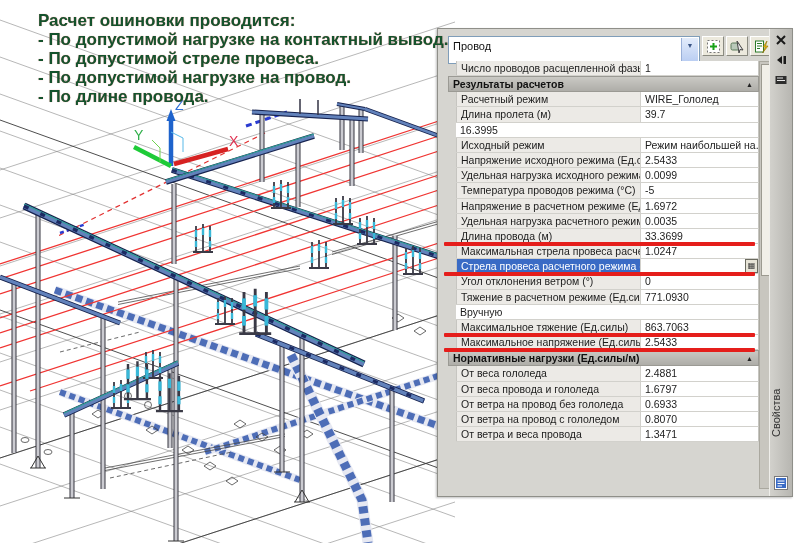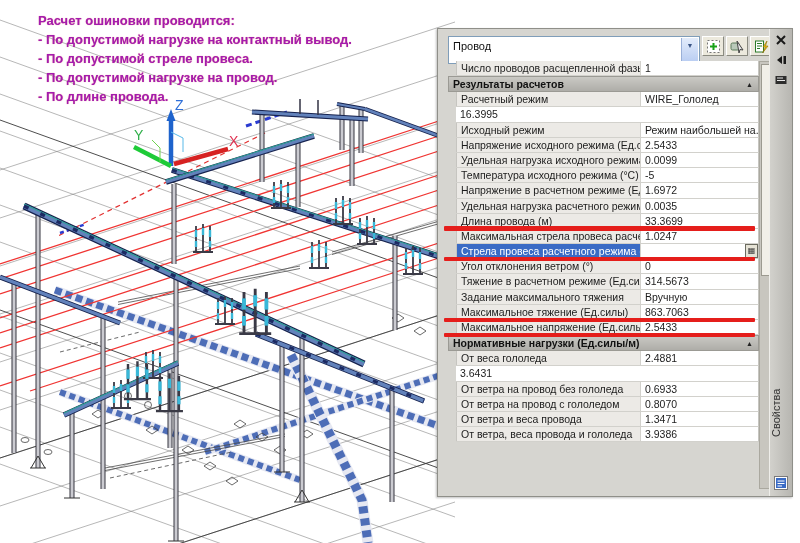--- a/index.html
+++ b/index.html
@@ -3,21 +3,21 @@
 <meta charset="utf-8">
 <style>
   html,body{margin:0;padding:0;}
   body{
     width:800px;height:543px;position:relative;overflow:hidden;background:#ffffff;
     font-family:"Liberation Sans","DejaVu Sans",sans-serif;
   }
   
   .annotation{
     position:absolute;left:38px;top:11px;z-index:3;
-    color:#a21caf;font-weight:bold;font-size:13px;line-height:19px;
+    color:#14532d;font-weight:bold;font-size:17px;line-height:19px;
     text-shadow:0 0 1px rgba(225,0,0,.45);
     white-space:nowrap;
   }
   
   #drawing{position:absolute;left:0;top:0;z-index:0;}
   
   .palette{
     position:absolute;left:437px;top:28px;width:356px;height:469px;z-index:2;
     background:#d6d5d0;border:1px solid #8f8f89;box-sizing:border-box;
     box-shadow:-1px 1px 2px rgba(0,0,0,.25);
@@ -266,36 +266,40 @@
       </div>
       <div class="phead">
         <span>Результаты расчетов</span>
         <span class="arr">▲</span>
       </div>
       <div class="prow">
         <div class="pl">Расчетный режим</div>
         <div class="pv">WIRE_Гололед</div>
       </div>
       <div class="prow">
+        <div class="pl">Длина пролета (м)</div>
+        <div class="pv">39.7</div>
+      </div>
+      <div class="prow">
         <div class="pv">16.3995</div>
       </div>
       <div class="prow">
         <div class="pl">Исходный режим</div>
         <div class="pv">Режим наибольшей на...</div>
       </div>
       <div class="prow">
         <div class="pl">Напряжение исходного режима (Ед.си...</div>
         <div class="pv">2.5433</div>
       </div>
       <div class="prow">
         <div class="pl">Удельная нагрузка исходного режима...</div>
         <div class="pv">0.0099</div>
       </div>
       <div class="prow">
-        <div class="pl">Температура исходного режима (°C)</div>
+        <div class="pl">Температура проводов режима (°C)</div>
         <div class="pv">-5</div>
       </div>
       <div class="prow">
         <div class="pl">Напряжение в расчетном режиме (Ед.с...</div>
         <div class="pv">1.6972</div>
       </div>
       <div class="prow">
         <div class="pl">Удельная нагрузка расчетного режим...</div>
         <div class="pv">0.0035</div>
       </div>
@@ -315,24 +319,23 @@
           <div class="calcbtn">▦</div>
         </div>
         <div class="marker"></div>
       </div>
       <div class="prow">
         <div class="pl">Угол отклонения ветром (°)</div>
         <div class="pv">0</div>
       </div>
       <div class="prow">
         <div class="pl">Тяжение в расчетном режиме (Ед.силы)</div>
-        <div class="pv">314.5673</div>
-      </div>
-      <div class="prow">
-        <div class="pl">Задание максимального тяжения</div>
+        <div class="pv">771.0930</div>
+      </div>
+      <div class="prow">
         <div class="pv">Вручную</div>
       </div>
       <div class="prow">
         <div class="pl">Максимальное тяжение (Ед.силы)</div>
         <div class="pv">863.7063</div>
         <div class="marker"></div>
       </div>
       <div class="prow">
         <div class="pl">Максимальное напряжение (Ед.силы)</div>
         <div class="pv">2.5433</div>
@@ -340,37 +343,34 @@
       </div>
       <div class="phead">
         <span>Нормативные нагрузки (Ед.силы/м)</span>
         <span class="arr">▲</span>
       </div>
       <div class="prow">
         <div class="pl">От веса гололеда</div>
         <div class="pv">2.4881</div>
       </div>
       <div class="prow">
-        <div class="pv">3.6431</div>
+        <div class="pl">От веса провода и гололеда</div>
+        <div class="pv">1.6797</div>
       </div>
       <div class="prow">
         <div class="pl">От ветра на провод без гололеда</div>
         <div class="pv">0.6933</div>
       </div>
       <div class="prow">
         <div class="pl">От ветра на провод с гололедом</div>
         <div class="pv">0.8070</div>
       </div>
       <div class="prow">
         <div class="pl">От ветра и веса провода</div>
         <div class="pv">1.3471</div>
-      </div>
-      <div class="prow">
-        <div class="pl">От ветра, веса провода и гололеда</div>
-        <div class="pv">3.9386</div>
       </div>
     </div>
 
   <div class="scrollbar">
     <div class="thumb"></div>
   </div>
 
   <div class="strip">
     <svg class="sicon" viewBox="0 0 14 14">
       <path d="M3 3 L11 11 M11 3 L3 11" stroke="#1a1a1a" stroke-width="2"></path>

